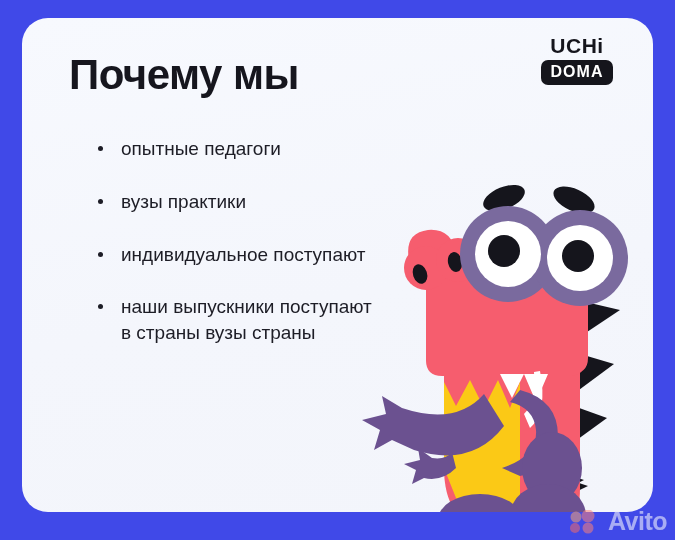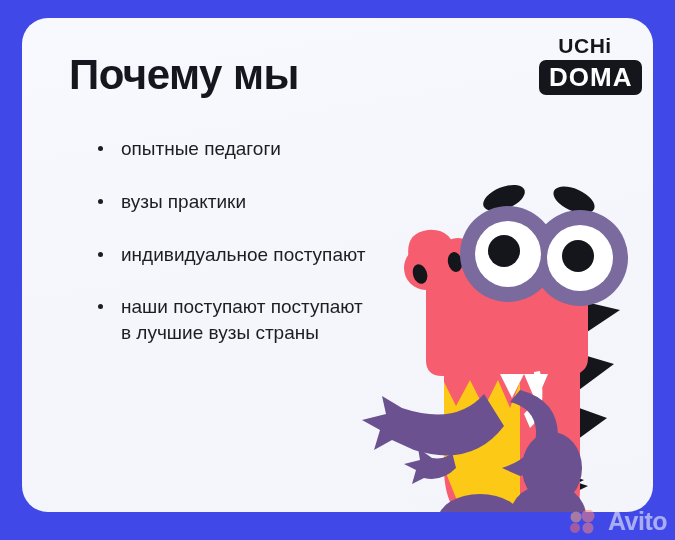--- a/index.html
+++ b/index.html
@@ -23,39 +23,39 @@
     top: 18px;
     width: 631px;
     height: 494px;
     background: linear-gradient(170deg, #f7f9fe 0%, #f4f6fc 55%, #f3f5fb 100%);
     border-radius: 26px;
     overflow: hidden;
   }
   
   #logo {
     position: absolute;
-    right: 22px;
+    right: 30px;
     top: 17px;
     width: 92px;
     text-align: center;
     line-height: 1;
   }
   #logo-word {
     font-size: 21px;
     font-weight: 700;
     letter-spacing: 0.5px;
     color: #15151c;
     display: block;
     margin-bottom: 4px;
   }
   #logo-pill {
     display: inline-block;
     background: #15151c;
     color: #ffffff;
-    font-size: 26px;
+    font-size: 16px;
     font-weight: 700;
     letter-spacing: 1px;
     padding: 4px 10px 5px 10px;
     border-radius: 7px;
   }
   
   #title {
     position: absolute;
     left: 47px;
     top: 33px;
@@ -144,21 +144,21 @@
       <li class="bullet-item">
         <span class="bullet-dot"></span>
         <span>вузы практики</span>
       </li>
       <li class="bullet-item">
         <span class="bullet-dot"></span>
         <span>индивидуальное поступают</span>
       </li>
       <li class="bullet-item">
         <span class="bullet-dot"></span>
-        <span>наши поступают поступают в лучшие вузы страны</span>
+        <span>наши выпускники поступают в страны вузы страны</span>
       </li>
     </ul>
 
     <svg id="dino" viewBox="0 0 330 365">
 
       <g>
         <polygon points="208,128 268,142 208,182" fill="#15151c"></polygon>
         <polygon points="208,180 262,196 208,236" fill="#15151c"></polygon>
         <polygon points="205,232 255,250 200,290" fill="#15151c"></polygon>
         <polygon points="196,300 232,312 196,330" fill="#15151c"></polygon>

